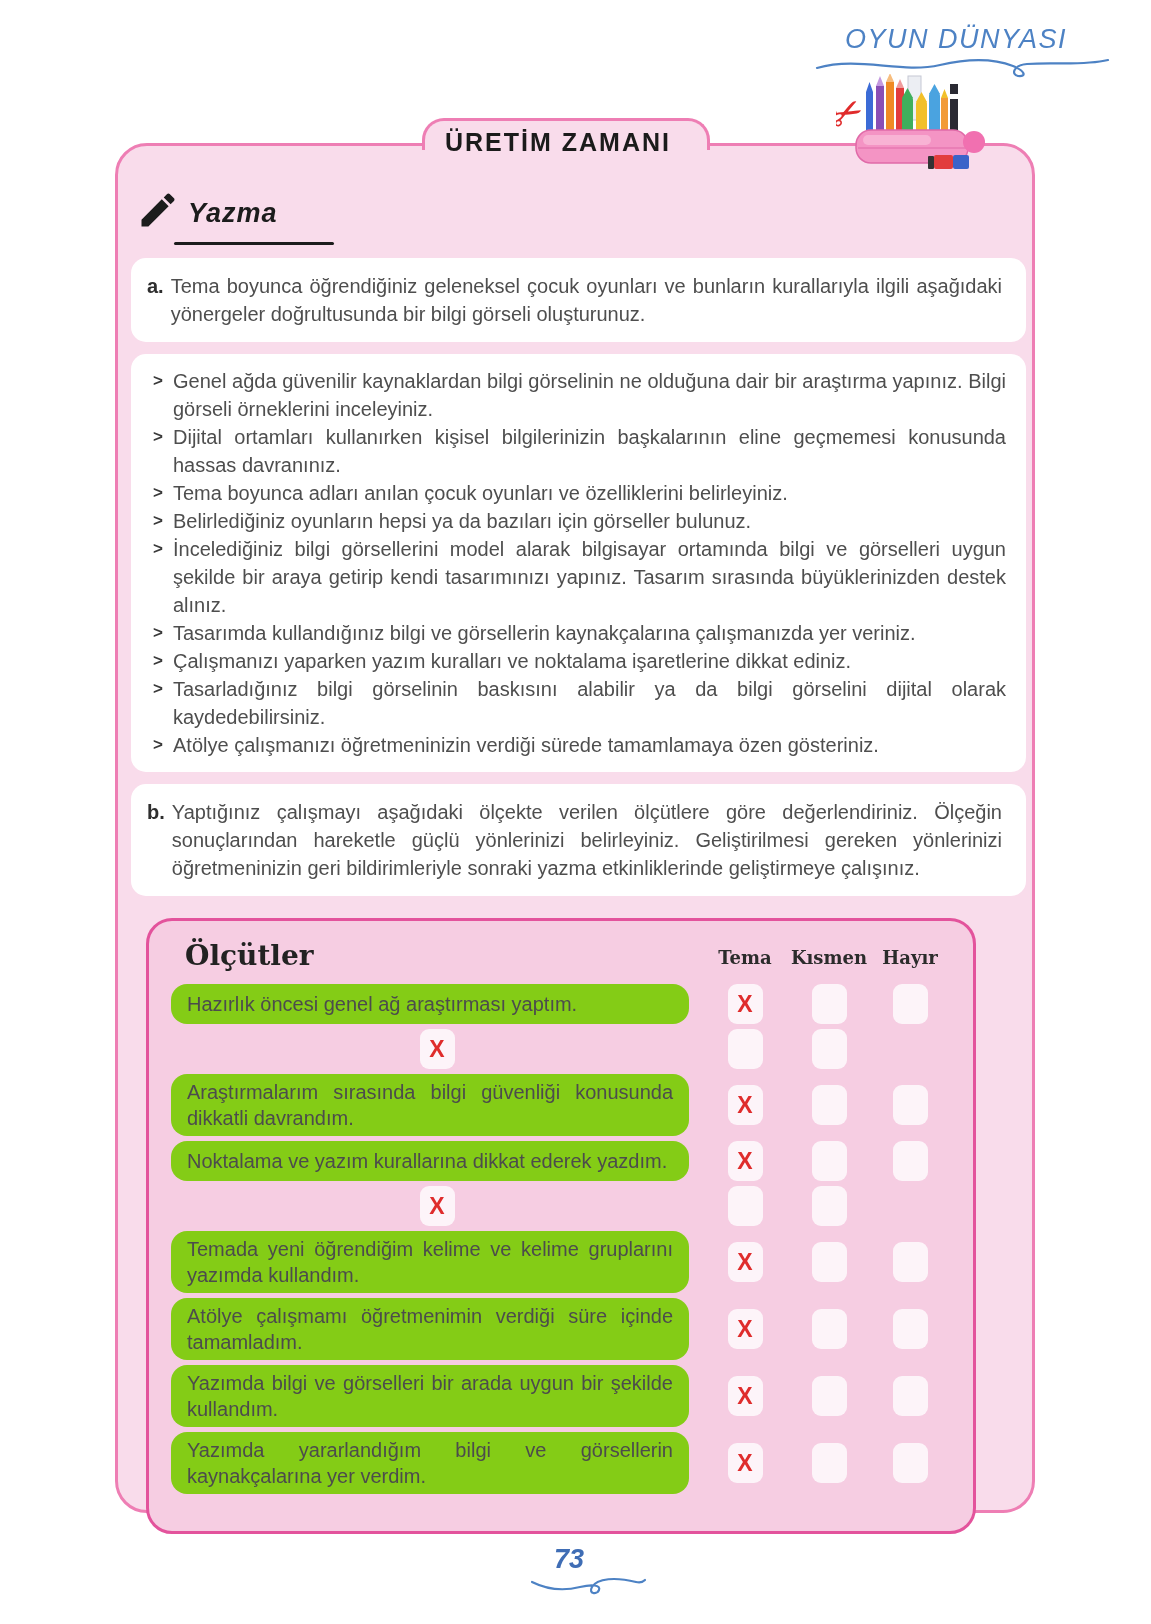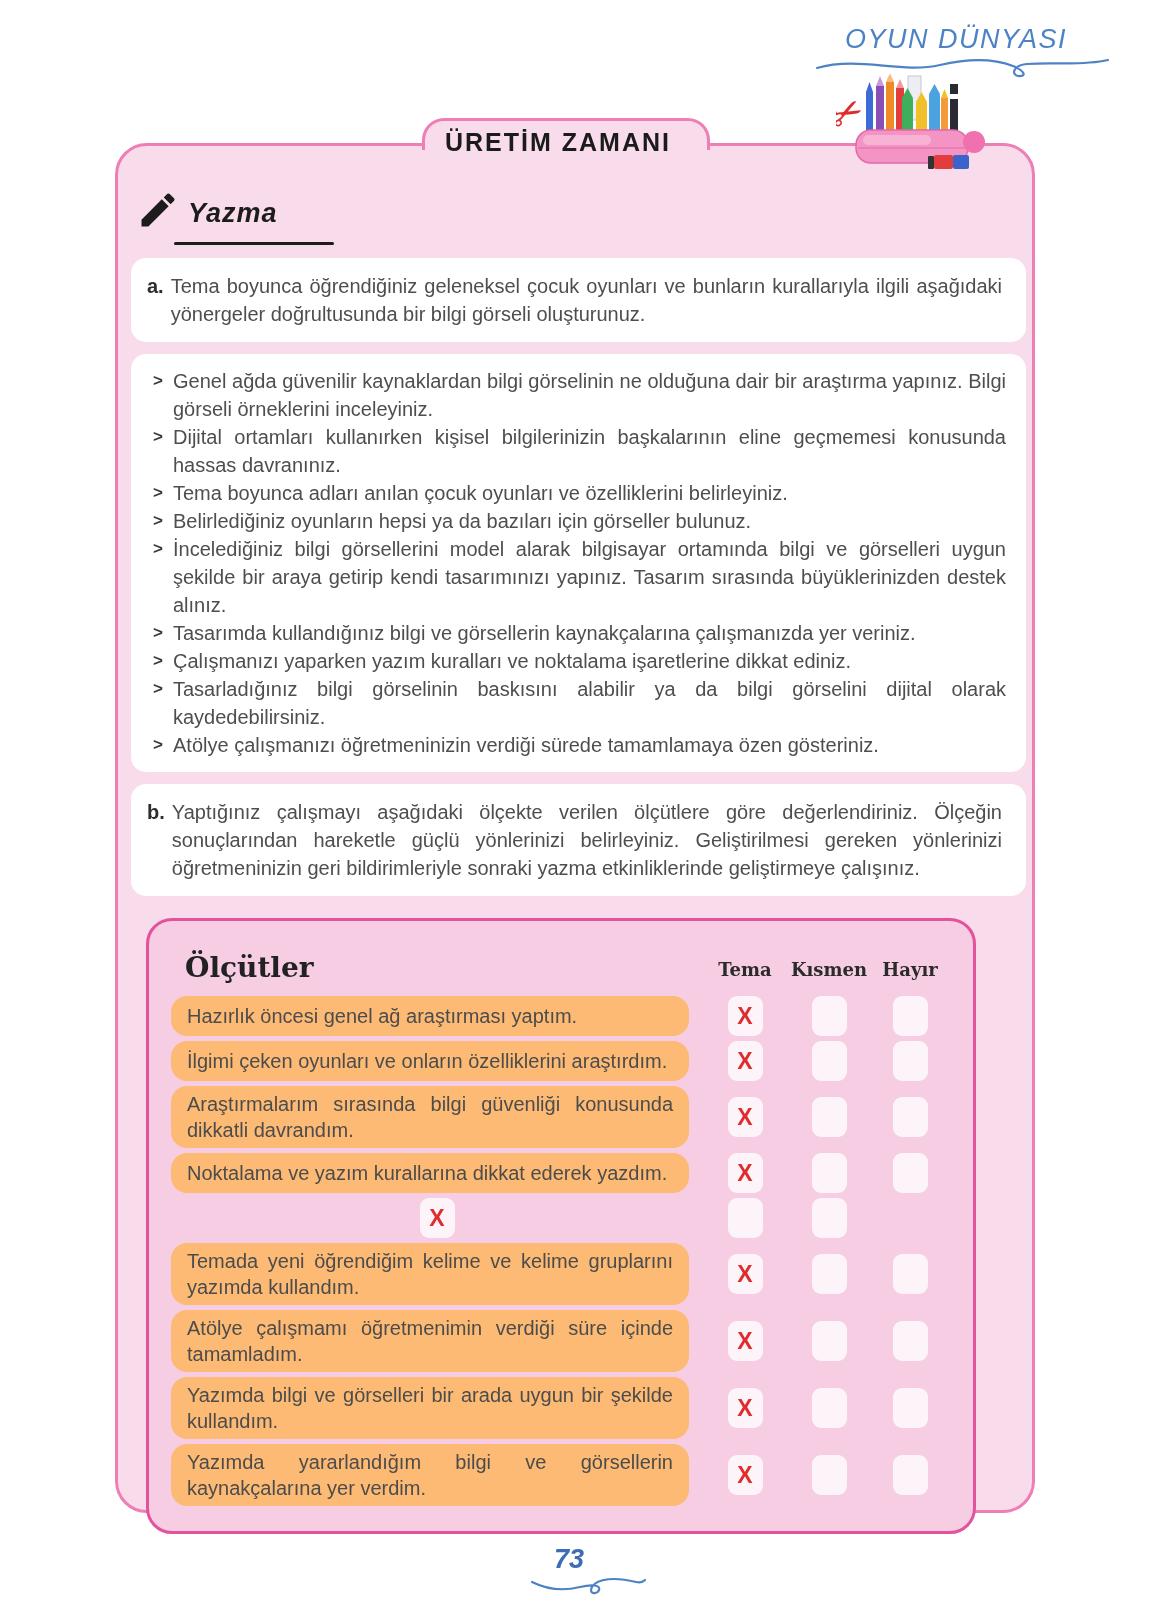--- a/index.html
+++ b/index.html
@@ -53,38 +53,38 @@
   .sec-label { font-weight:800; color:#2e2e2e; font-size:20px; line-height:28px; flex:none; }
   .sec-text { flex:1; font-size:20px; line-height:28px; color:#4e4e4e; text-align:justify; }
   ul.dirs { list-style:none; }
   ul.dirs li { display:flex; align-items:flex-start; }
   .marker { flex:none; width:30px; text-align:center; font-weight:800; font-size:17px; color:#3a3a3a; line-height:28px; }
   .dtext { flex:1; font-size:20px; line-height:28px; color:#4e4e4e; text-align:justify; }
   
   .panel {
     width:830px; margin-left:15px; margin-top:10px; height:616px;
     background:#f6cde2; border:3px solid #e3539c; border-radius:26px;
-    padding:28px 24px 14px 22px; overflow:hidden;
+    padding:16px 24px 14px 22px; overflow:hidden;
   }
   .rubric-head {
     display:grid; grid-template-columns:1fr 84px 84px 78px;
     align-items:end; margin:2px 0 12px 0;
   }
   .rubric-title {
     font-family:"DejaVu Serif", serif; font-weight:700; font-size:28px;
     color:#222222; padding-left:14px;
   }
   .col-head {
     font-family:"DejaVu Serif", serif; font-weight:700; font-size:18px;
     color:#2b2b2b; text-align:center; padding-bottom:4px;
   }
   .rubric-rows { display:flex; flex-direction:column; gap:5px; }
   .r-row { display:grid; grid-template-columns:1fr 84px 84px 78px; align-items:center; }
   .r-box {
-    background:#fdba74; border-radius:16px; padding:5px 16px; margin-right:14px;
+    background:#84cc16; border-radius:16px; padding:5px 16px; margin-right:14px;
     min-height:40px; display:flex; align-items:center;
   }
   .r-box span { font-size:20px; line-height:26px; color:#4c4c4c; text-align:justify; }
   .r-cell { display:flex; justify-content:center; align-items:center; }
   .cbox {
     width:35px; height:40px; background:#fdf4f9; border-radius:9px;
     display:flex; align-items:center; justify-content:center;
   }
   .xmark { color:#df2c2c; font-weight:700; font-size:23px; }
   
@@ -217,23 +217,20 @@
               </div>
             </div>
             <div class="r-cell">
               <div class="cbox"></div>
             </div>
             <div class="r-cell">
               <div class="cbox"></div>
             </div>
           </div>
           <div class="r-row">
-            <div class="r-box">
-              <span>İlgimi çeken oyunları ve onların özelliklerini araştırdım.</span>
-            </div>
             <div class="r-cell">
               <div class="cbox">
                 <span class="xmark">X</span>
               </div>
             </div>
             <div class="r-cell">
               <div class="cbox"></div>
             </div>
             <div class="r-cell">
               <div class="cbox"></div>

